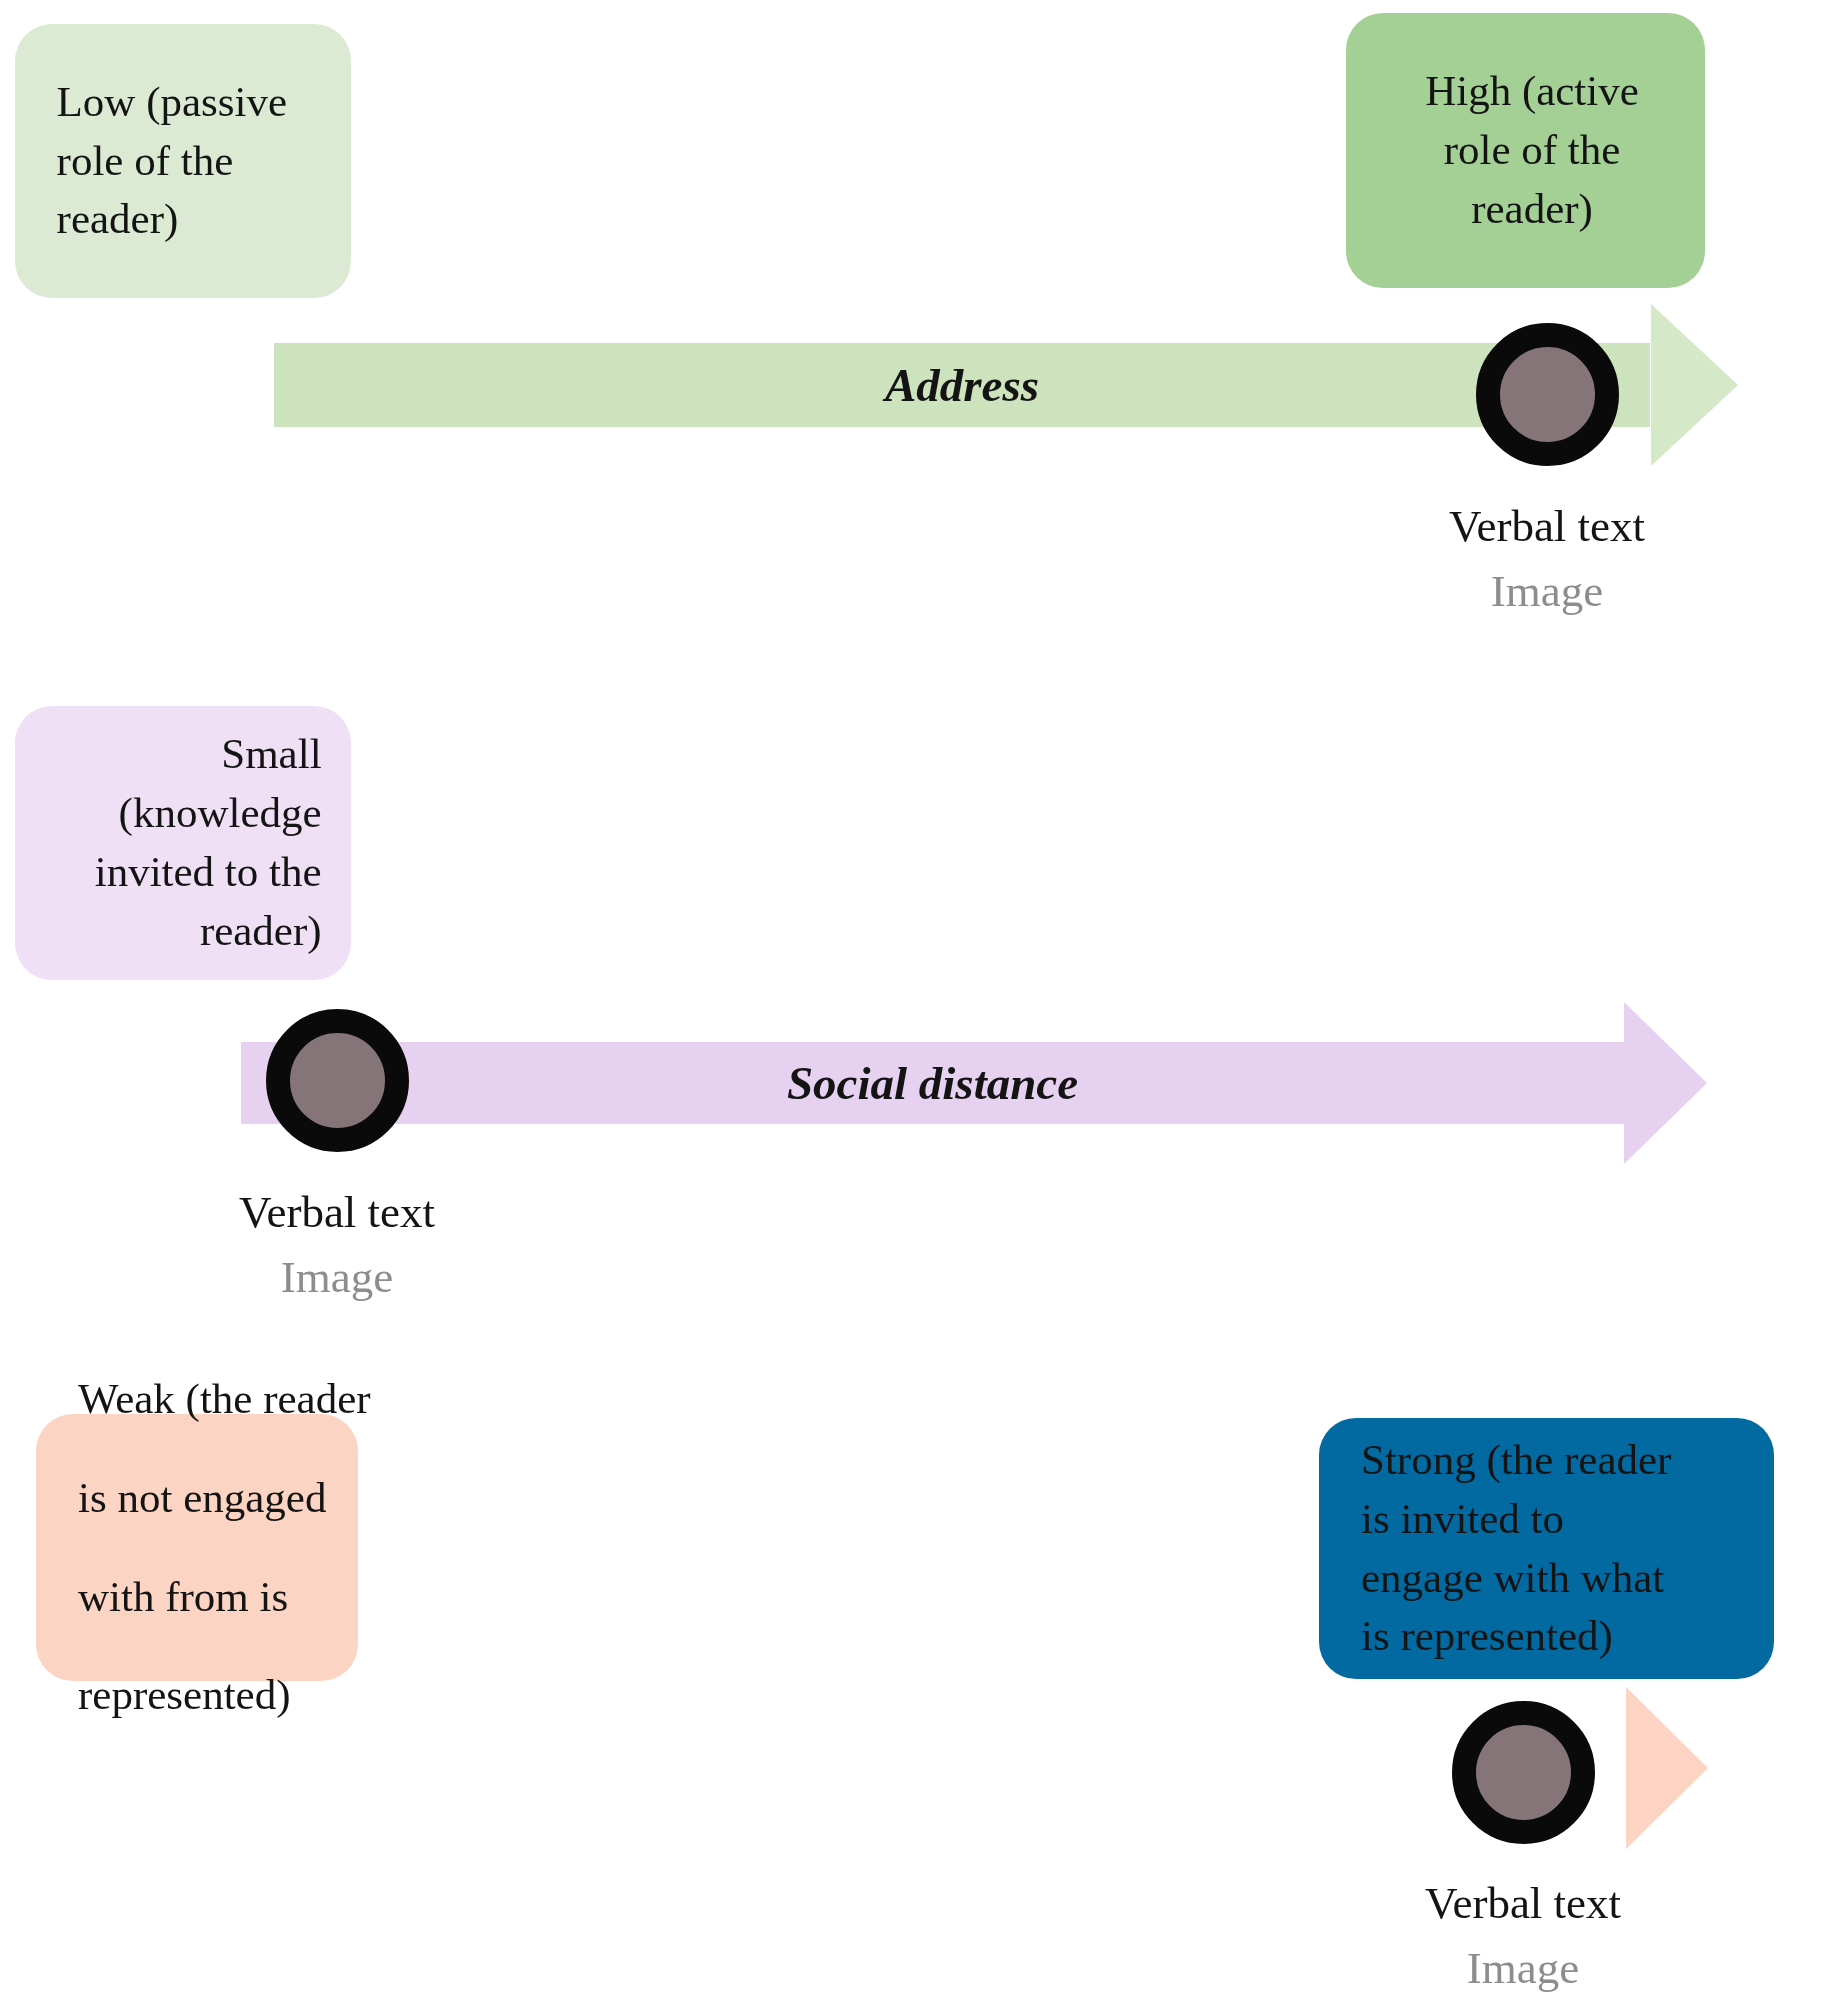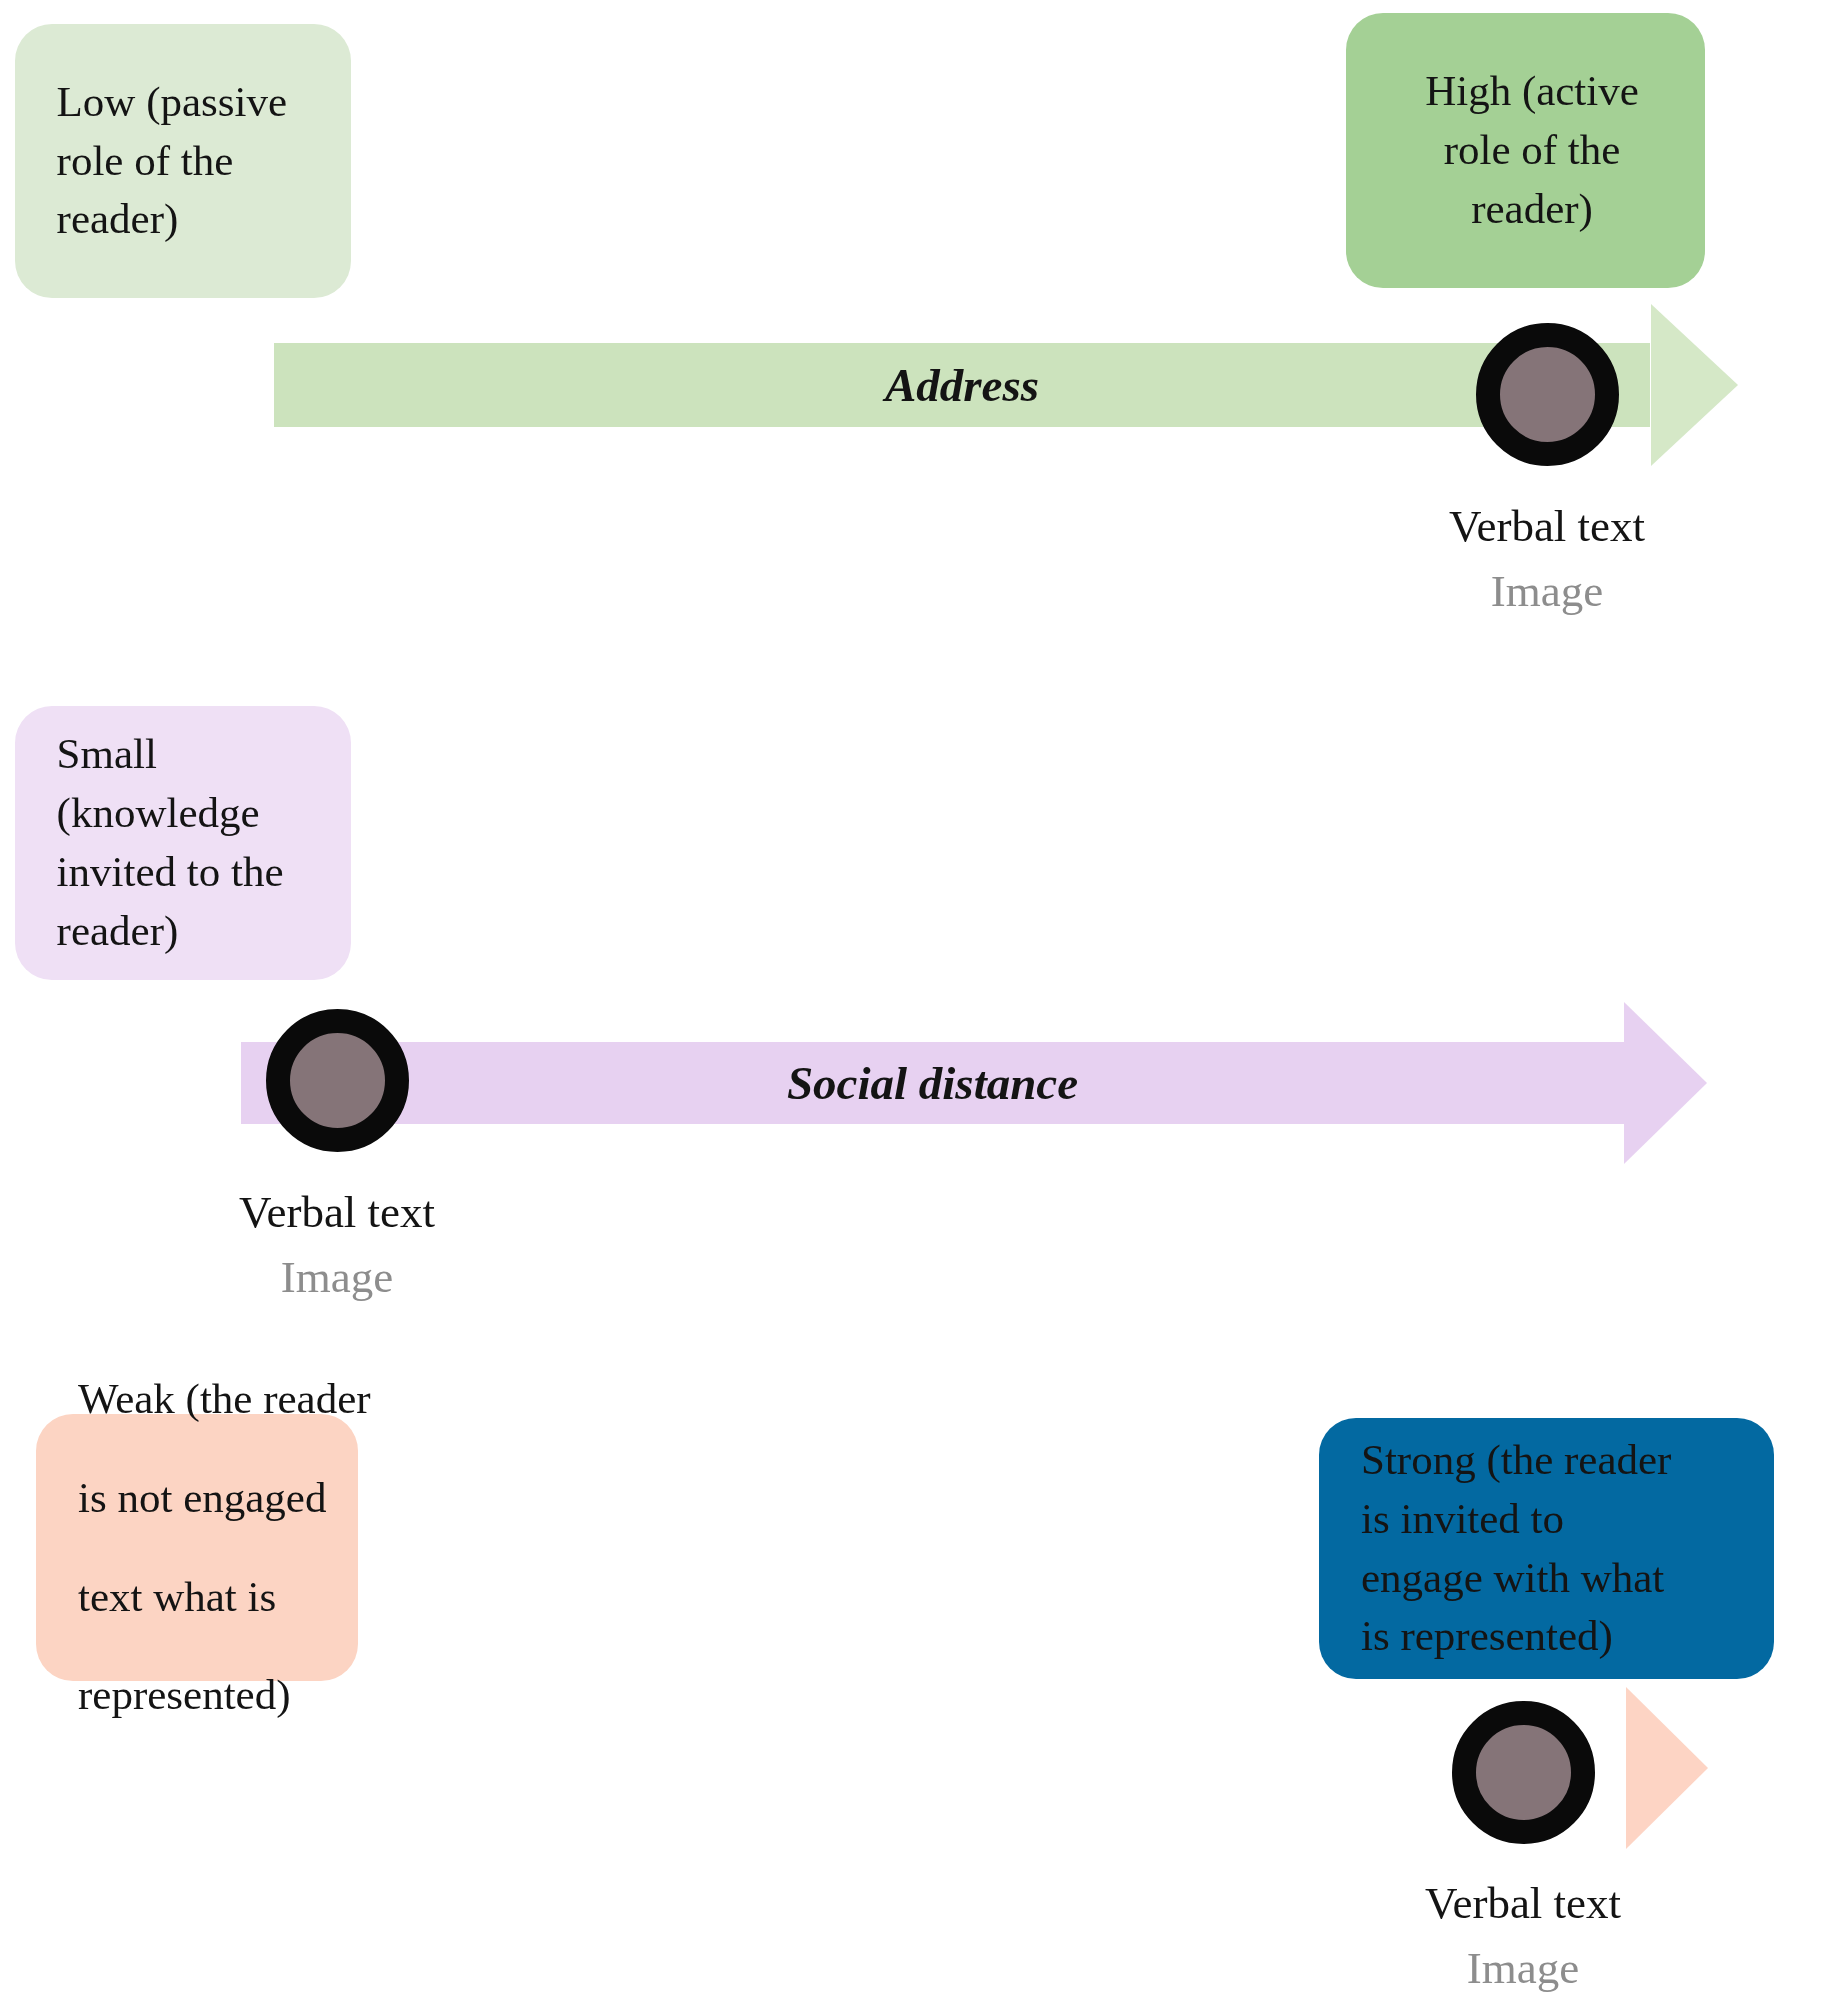--- a/index.html
+++ b/index.html
@@ -75,40 +75,40 @@
   <div class="arrow" id="a1">
     <div class="abody" style="background: rgb(204, 227, 189);">
       <span class="albl">Address</span>
     </div>
     <div class="ahead" style="border-left-color: rgb(213, 232, 199);"></div>
   </div>
   <div class="marker" id="m1" style="background: rgb(133, 116, 120); border-color: rgb(10, 10, 10);"></div>
   <div class="mlabel" id="vt1" style="color: rgb(20, 20, 20);">Verbal text</div>
   <div class="mlabel" id="im1" style="color: rgb(141, 141, 141);">Image</div>
 
-  <div class="box" id="b3" style="background: rgb(239, 224, 245);">
+  <div class="box" id="b3" style="background: rgb(239, 224, 245); text-align: right;">
     <div class="ln">Small</div>
     <div class="ln">(knowledge</div>
     <div class="ln">invited to the</div>
     <div class="ln">reader)</div>
   </div>
   <div class="arrow" id="a2">
     <div class="abody" style="background: rgb(231, 209, 241);">
       <span class="albl">Social distance</span>
     </div>
     <div class="ahead" style="border-left-color: rgb(231, 209, 241);"></div>
   </div>
   <div class="marker" id="m2" style="background: rgb(133, 116, 120); border-color: rgb(10, 10, 10);"></div>
   <div class="mlabel" id="vt2" style="color: rgb(20, 20, 20);">Verbal text</div>
   <div class="mlabel" id="im2" style="color: rgb(141, 141, 141);">Image</div>
 
   <div class="box" id="b5" style="background: rgb(252, 212, 195);">
     <div class="ln">Weak (the reader</div>
     <div class="ln">is not engaged</div>
-    <div class="ln">text what is</div>
+    <div class="ln">with from is</div>
     <div class="ln">represented)</div>
   </div>
   <div class="box" id="b6" style="background: #0369a1;">
     <div class="ln">Strong (the reader</div>
     <div class="ln">is invited to</div>
     <div class="ln">engage with what</div>
     <div class="ln">is represented)</div>
   </div>
   <div class="arrow" id="a3">
     <div class="ahead" style="border-left-color: rgb(253, 212, 196);"></div>

